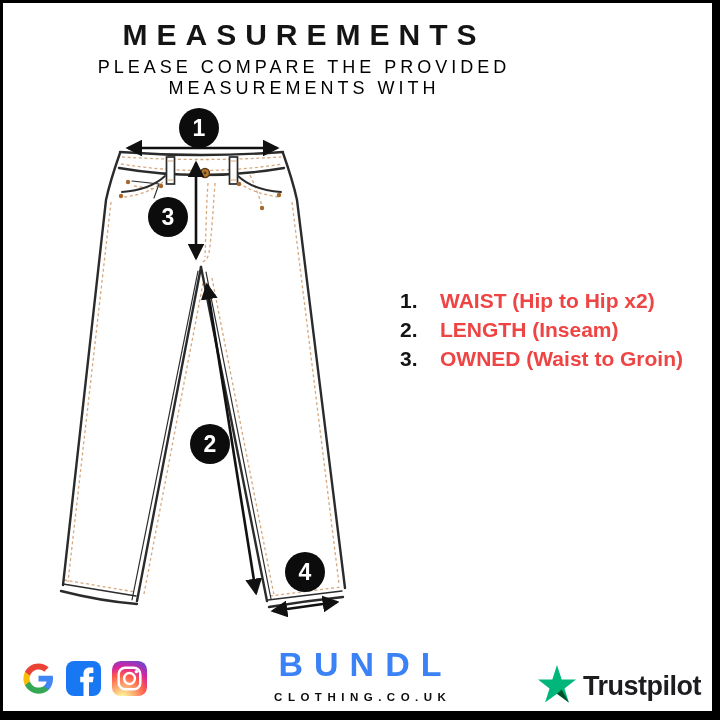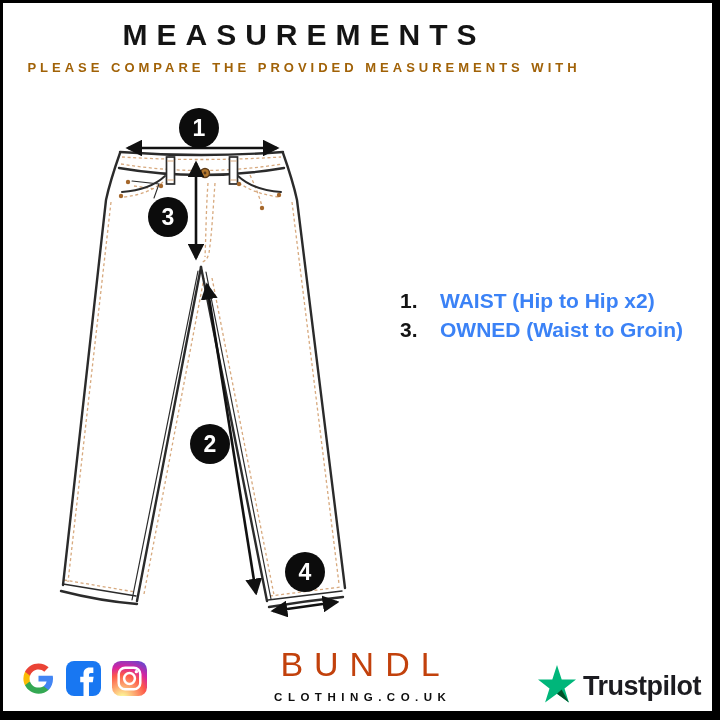--- a/index.html
+++ b/index.html
@@ -4,46 +4,46 @@
 <style>
   html,body{margin:0;padding:0;background:#ffffff;}
   body{width:720px;height:720px;position:relative;overflow:hidden;
        font-family:"Liberation Sans", sans-serif;color:#111;}
   .frame{position:absolute;inset:0;border-style:solid;border-color:#000;
          border-width:3px 8px 9px 3px;pointer-events:none;z-index:50;}
 
   
   .header{position:absolute;top:20px;left:0;width:608px;text-align:center;z-index:5;}
   .title{font-size:30px;font-weight:bold;letter-spacing:9px;line-height:30px;color:#141414;}
-  .subtitle{margin-top:7px;font-size:13px;font-weight:bold;letter-spacing:4px;
-            line-height:21px;color:#a16207;}
+  .subtitle{margin-top:7px;font-size:18px;font-weight:normal;letter-spacing:4px;
+            line-height:21px;color:#000000;}
 
   
   svg.diagram{position:absolute;left:0;top:0;z-index:2;}
 
   
   .marker{position:absolute;width:40px;height:40px;border-radius:50%;background:#0c0c0c;
           color:#fff;font-size:23px;font-weight:bold;text-align:center;line-height:40px;
           z-index:6;}
   #marker-1{left:179px;top:108px;}
   #marker-3{left:148px;top:197px;}
   #marker-2{left:190px;top:424px;}
   #marker-4{left:285px;top:552px;}
 
   
   .legend{position:absolute;left:400px;top:286px;z-index:5;}
   .legend-row{height:29px;line-height:29px;white-space:nowrap;}
   .legend-num{display:inline-block;width:40px;font-size:21px;font-weight:bold;color:#141414;}
-  .legend-label{font-size:21px;font-weight:bold;color:#3b82f6;}
+  .legend-label{font-size:21px;font-weight:bold;color:#ef4444;}
 
   
   .social{position:absolute;left:22px;top:661px;display:flex;gap:11px;align-items:center;z-index:5;}
   .brand{position:absolute;left:0;top:648px;width:720px;text-align:center;z-index:5;}
-  .brand-name{font-size:34px;font-weight:normal;letter-spacing:11px;line-height:32px;
-              color:#c2410c;text-indent:11px;}
+  .brand-name{font-size:34px;font-weight:bold;letter-spacing:11px;line-height:32px;
+              color:#3b82f6;text-indent:11px;}
   .brand-domain{margin-top:11px;font-size:11.5px;font-weight:bold;letter-spacing:5.5px;
                 color:#0d0d0d;text-indent:5.5px;}
   .trustpilot{position:absolute;left:537px;top:664px;display:flex;align-items:center;gap:6px;z-index:5;}
   .trustpilot-label{font-size:27px;font-weight:600;color:#1c1c21;letter-spacing:-0.5px;}
 </style>
 </head>
 <body>
 
 <div class="frame"></div>
 
@@ -132,20 +132,23 @@
 <div class="marker" id="marker-1">1</div>
 <div class="marker" id="marker-2">2</div>
 <div class="marker" id="marker-3">3</div>
 <div class="marker" id="marker-4">4</div>
 
 <div class="legend">
   <div class="legend-row">
     <span class="legend-num">1.</span><span class="legend-label">WAIST (Hip to Hip x2)</span>
   </div>
   <div class="legend-row">
+    <span class="legend-num">2.</span><span class="legend-label">LENGTH (Inseam)</span>
+  </div>
+  <div class="legend-row">
     <span class="legend-num">3.</span><span class="legend-label">OWNED (Waist to Groin)</span>
   </div>
 </div>
 
 <div class="social">
   <span>
     <svg width="33" height="33" viewBox="0 0 24 24">
       <path fill="#4285F4" d="M22.56 12.25c0-.78-.07-1.53-.2-2.25H12v4.26h5.92a5.06 5.06 0 0 1-2.2 3.32v2.77h3.57c2.08-1.92 3.27-4.74 3.27-8.1z"></path>
       <path fill="#34A853" d="M12 23c2.97 0 5.46-.98 7.28-2.66l-3.57-2.77c-.98.66-2.23 1.06-3.71 1.06-2.86 0-5.29-1.93-6.16-4.53H2.18v2.84C3.99 20.53 7.7 23 12 23z"></path>
       <path fill="#FBBC05" d="M5.84 14.1c-.22-.66-.35-1.37-.35-2.1s.13-1.44.35-2.1V7.07H2.18A10.96 10.96 0 0 0 1 12c0 1.77.43 3.45 1.18 4.93l3.66-2.84z"></path>

